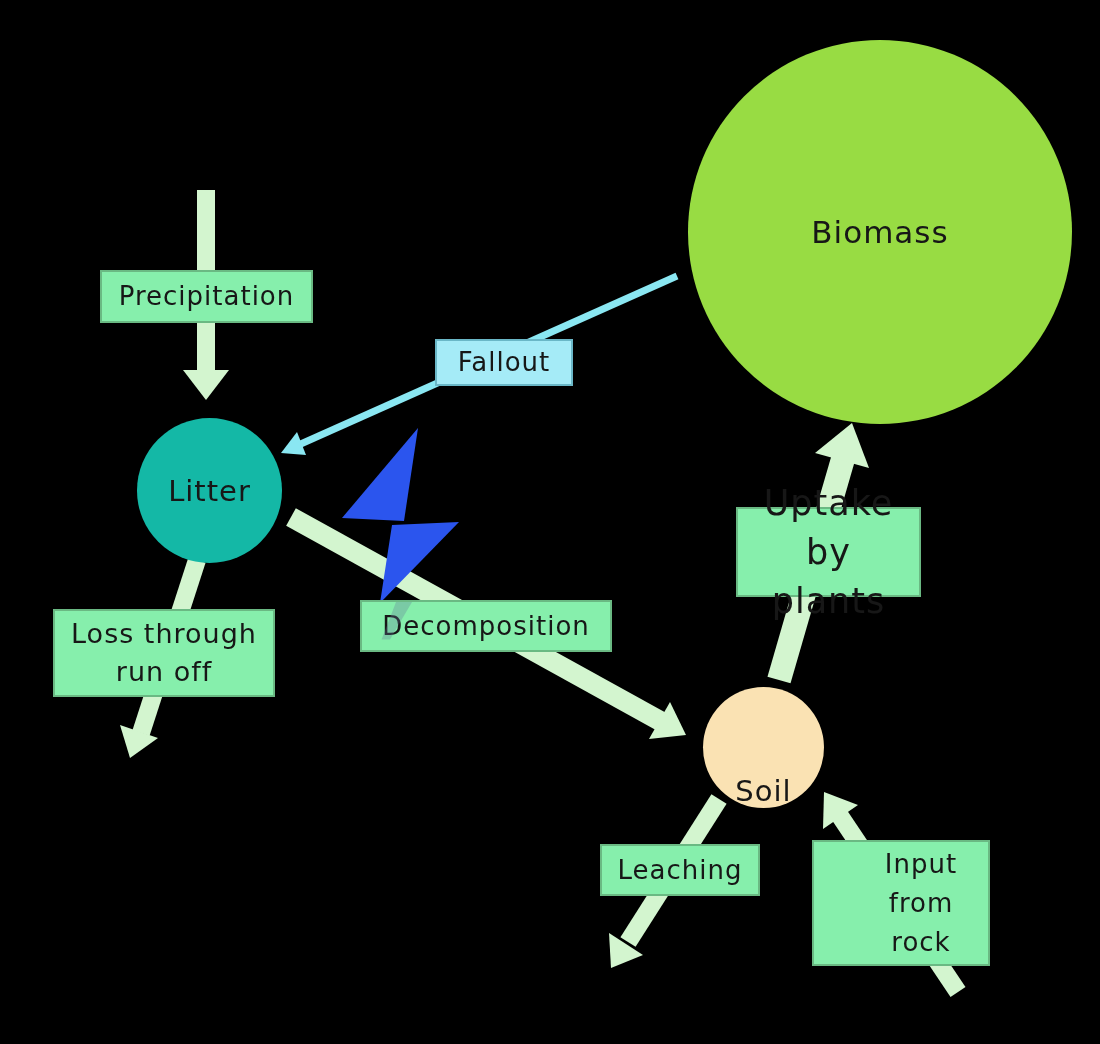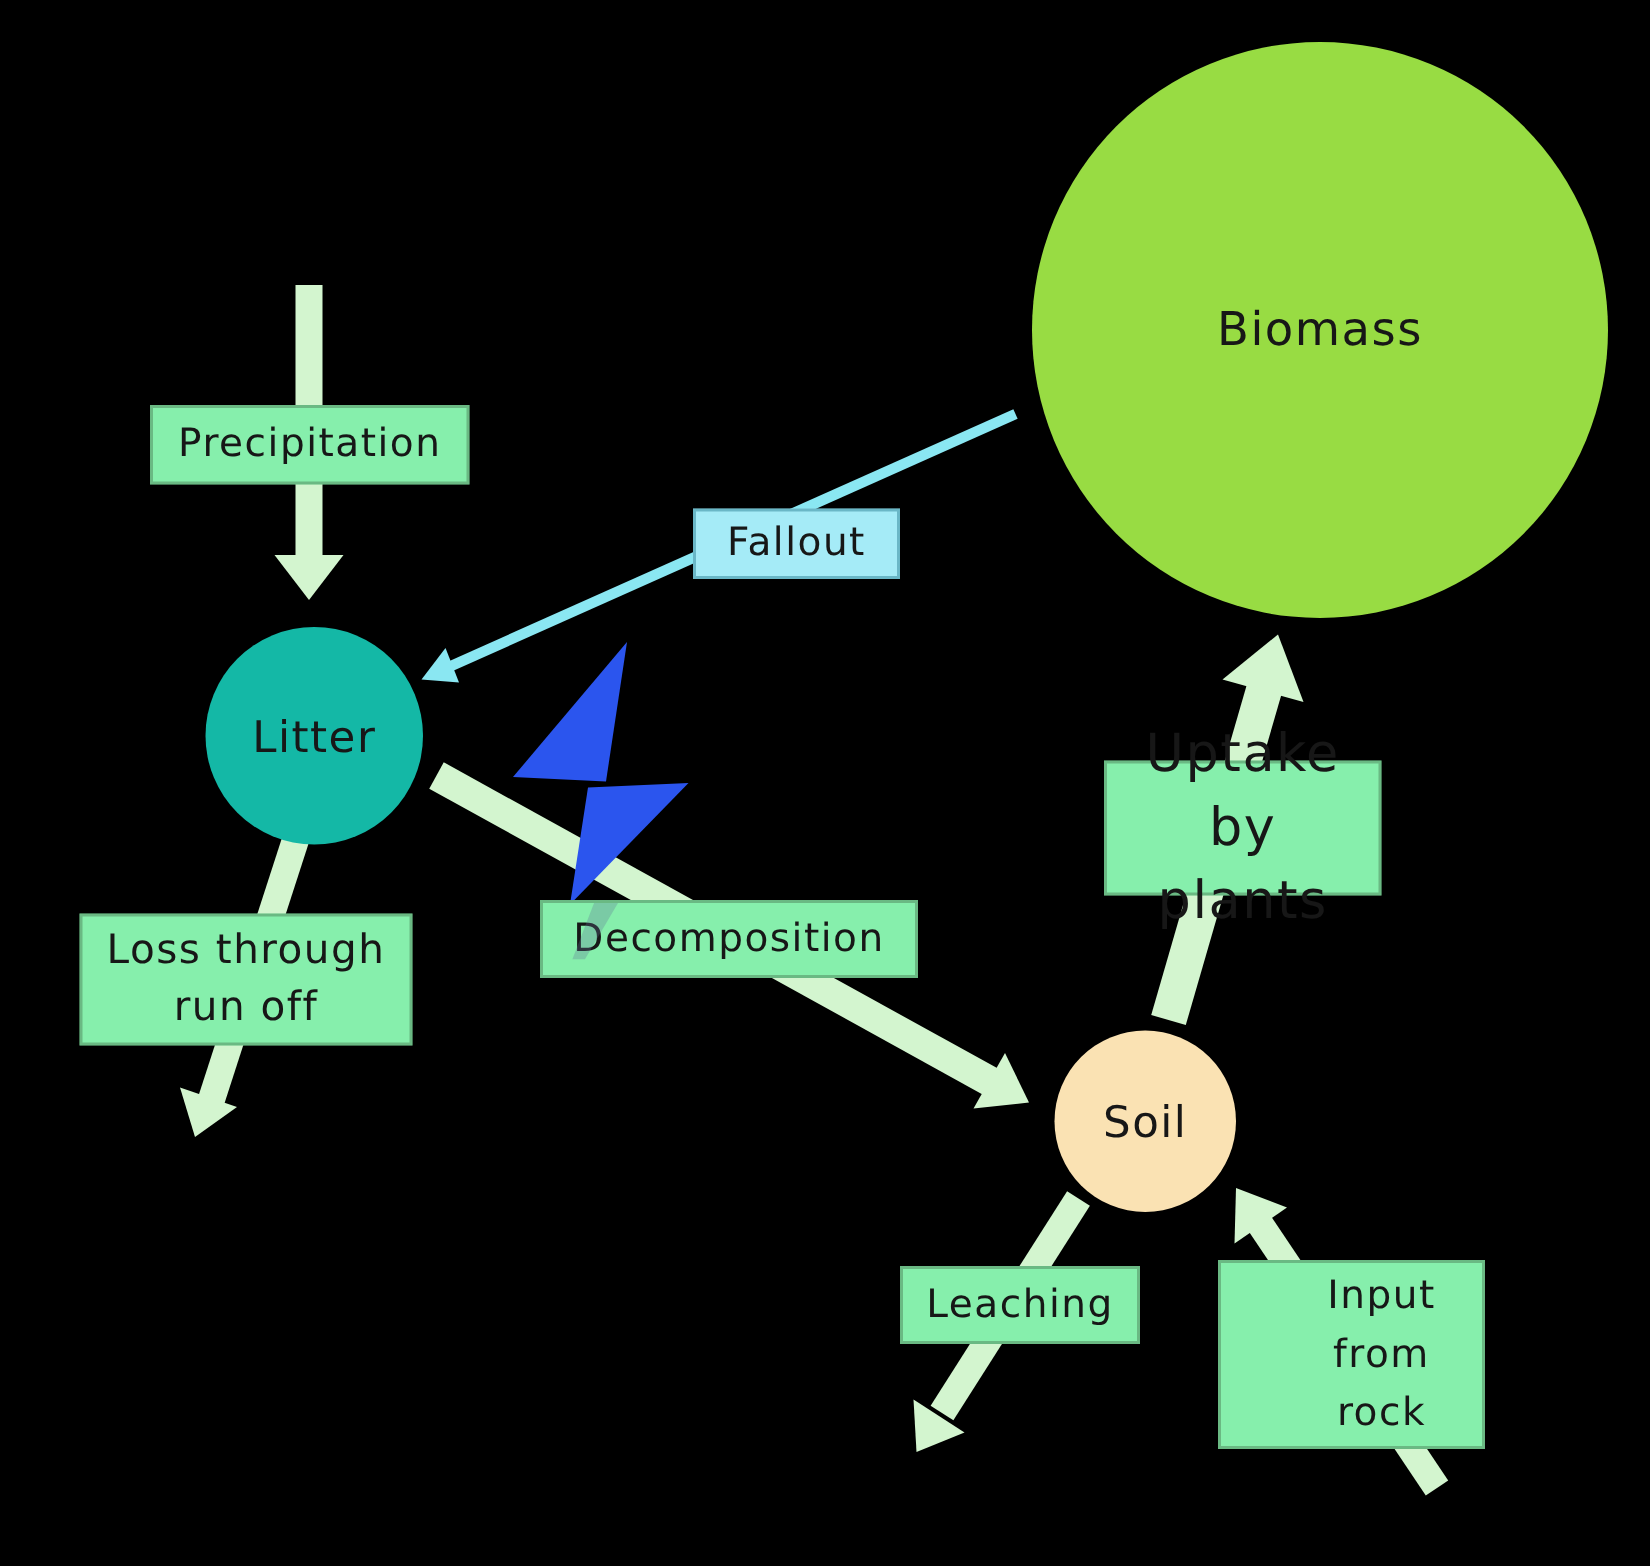--- a/index.html
+++ b/index.html
@@ -2,30 +2,30 @@
 <html><head>
 <meta charset="utf-8">
 <style>
   html,body{margin:0;padding:0;background:#000;}
   body{width:1100px;height:1044px;position:relative;overflow:hidden;
        font-family:"DejaVu Sans",sans-serif;color:#171717;}
   .stage{position:absolute;left:0;top:0;width:1100px;height:1044px;}
   .layer{position:absolute;left:0;top:0;}
   .circle{position:absolute;border-radius:50%;display:flex;align-items:center;
           justify-content:center;letter-spacing:1px;}
-  .c-biomass{left:688px;top:28px;width:384px;height:384px;background:#98DC43;font-size:31px;}
+  .c-biomass{left:688px;top:40px;width:384px;height:384px;background:#98DC43;font-size:31px;}
   .c-litter{left:137px;top:418px;width:145px;height:145px;background:#14b8a6;font-size:29px;}
-  .c-soil{left:703px;top:687px;width:121px;height:121px;background:#FAE2B3;font-size:29px;}
+  .c-soil{left:703px;top:687px;width:121px;height:121px;background:#FAE2B3;font-size:29px;align-items:flex-end;}
   .box{position:absolute;display:flex;flex-direction:column;align-items:center;
        justify-content:center;text-align:center;background:#86efac;
        border:2px solid rgba(55,85,55,.35);box-sizing:border-box;
        letter-spacing:1px;line-height:1.4;}
   .b-precip{left:100px;top:270px;width:213px;height:53px;font-size:26px;}
   .b-fallout{left:435px;top:339px;width:138px;height:47px;font-size:26px;
-             background:#A5EBF7;border-color:rgba(35,120,140,.45);margin-left:27px;}
+             background:#A5EBF7;border-color:rgba(35,120,140,.45);}
   .b-decomp{left:360px;top:600px;width:252px;height:52px;font-size:26px;overflow:hidden;}
   .b-loss{left:53px;top:609px;width:222px;height:88px;font-size:27px;}
   .b-uptake{left:736px;top:507px;width:185px;height:90px;font-size:35px;}
   .b-leach{left:600px;top:844px;width:160px;height:52px;font-size:26px;}
   .b-input{left:812px;top:840px;width:178px;height:126px;font-size:26px;line-height:1.5;padding-left:40px;}
   .bolt-ghost{position:absolute;left:12px;top:0;width:38px;height:100%;
               background:rgba(95,115,150,.30);
               clip-path:polygon(58% 0,100% 0,42% 78%,20% 78%);}
   .line{display:block;}
 </style>

